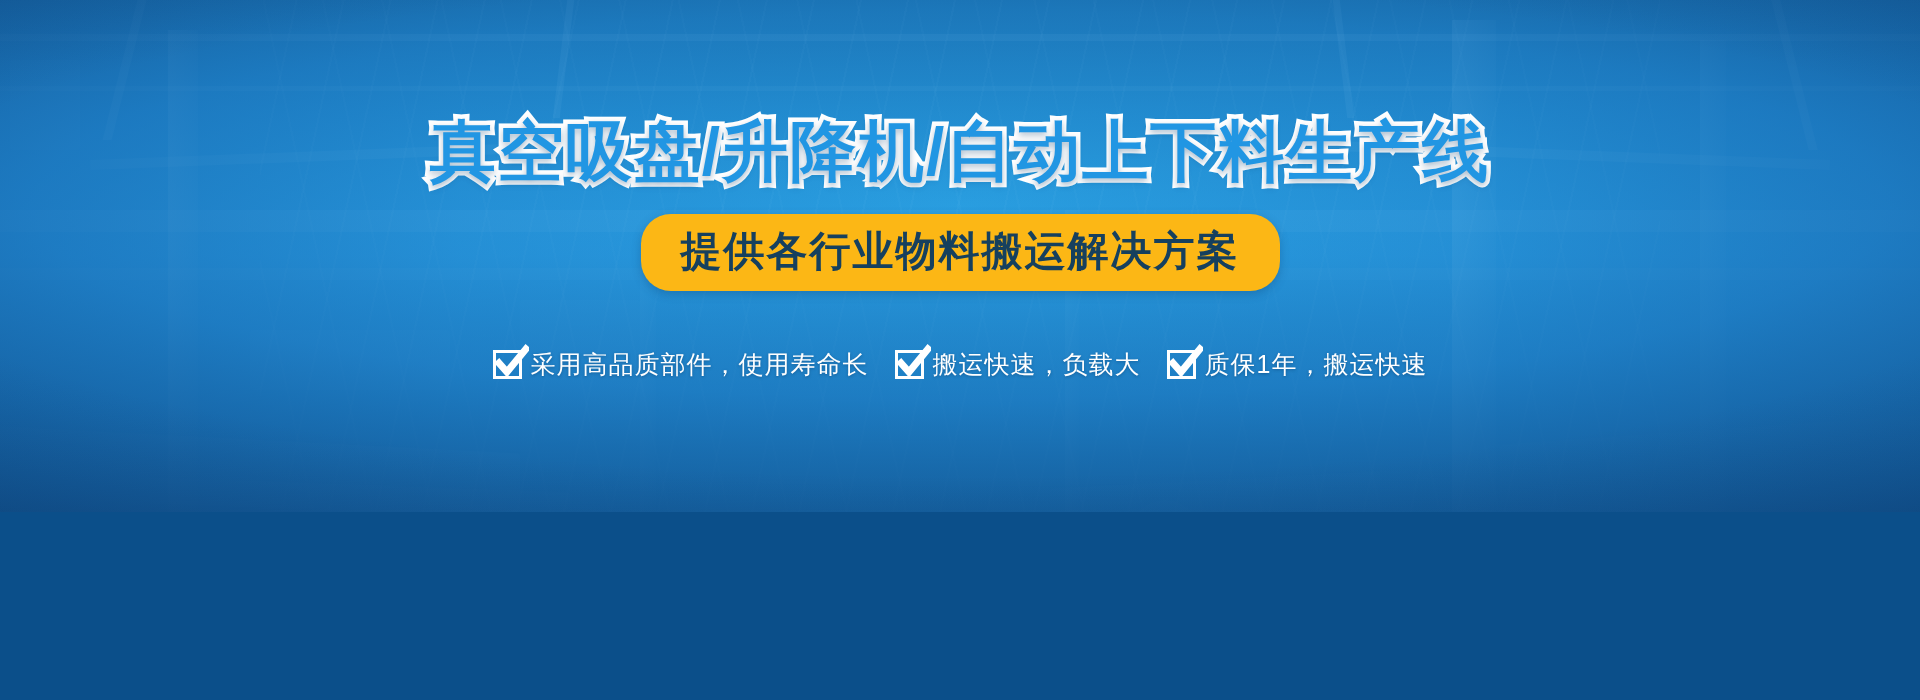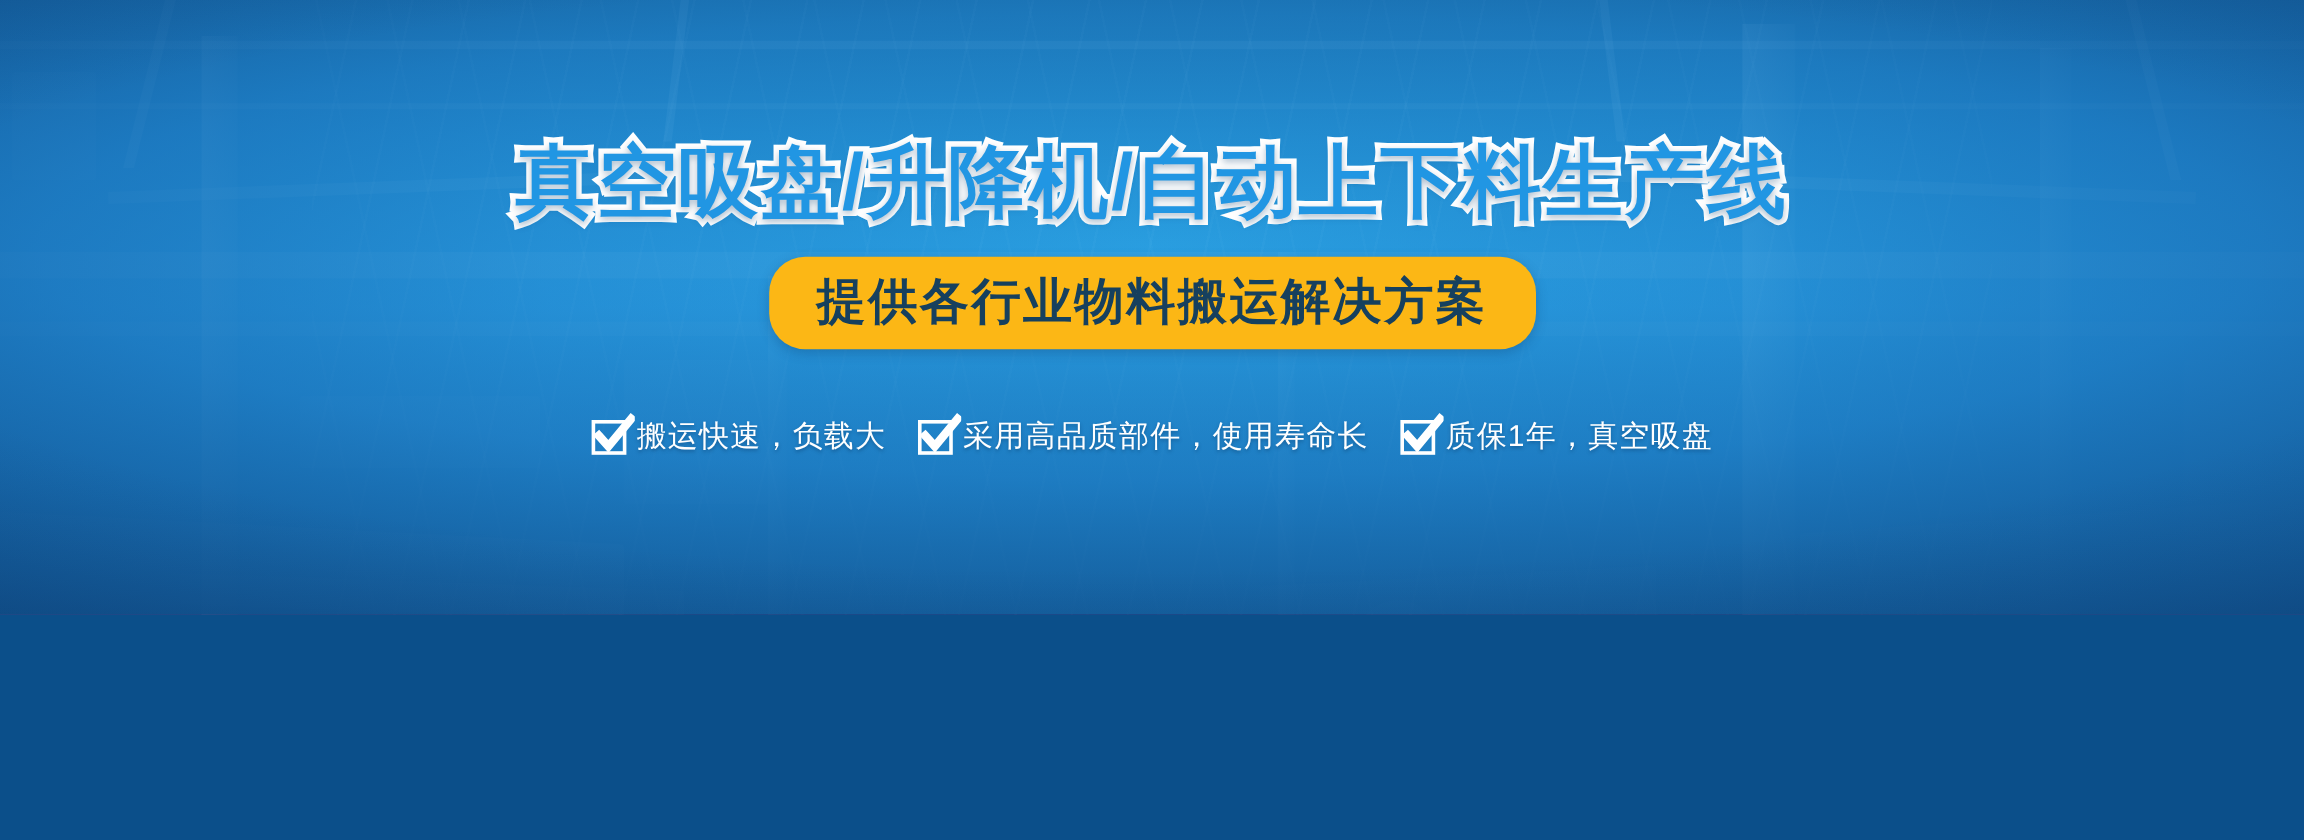--- a/index.html
+++ b/index.html
@@ -2,21 +2,21 @@
 <html><head>
 <meta charset="utf-8">
 <style>
   html,body{margin:0;padding:0;background:#0b4f8a;}
   body{font-family:"Liberation Sans","DejaVu Sans",sans-serif;}
 
   .banner{
     position:relative;
     width:1920px;height:512px;
     overflow:hidden;
-    background:#701a75;
+    background:#000000;
   }
 
   
   .photo{position:absolute;inset:0;overflow:hidden;}
 
   .photo-base{
     position:absolute;inset:0;
     background:
       linear-gradient(180deg,#15557f 0%,#1f76b4 22%,#2f93d8 50%,#1e6fa8 82%,#15547e 100%);
   }
@@ -158,36 +158,36 @@
     <div class="pill">提供各行业物料搬运解决方案</div>
 
     <div class="features">
 
       <div class="feature">
         <span class="check">
           <svg viewBox="0 0 36 36" aria-hidden="true">
             <path d="M6 19 L14 28 L33 5" fill="none" stroke="#ffffff" stroke-width="7" stroke-linecap="square" stroke-linejoin="miter"></path>
           </svg>
         </span>
+        <span class="feature-label">采用高品质部件，使用寿命长</span>
+      </div>
+
+      <div class="feature">
+        <span class="check">
+          <svg viewBox="0 0 36 36" aria-hidden="true">
+            <path d="M6 19 L14 28 L33 5" fill="none" stroke="#ffffff" stroke-width="7" stroke-linecap="square" stroke-linejoin="miter"></path>
+          </svg>
+        </span>
         <span class="feature-label">搬运快速，负载大</span>
       </div>
 
       <div class="feature">
         <span class="check">
           <svg viewBox="0 0 36 36" aria-hidden="true">
             <path d="M6 19 L14 28 L33 5" fill="none" stroke="#ffffff" stroke-width="7" stroke-linecap="square" stroke-linejoin="miter"></path>
           </svg>
         </span>
-        <span class="feature-label">采用高品质部件，使用寿命长</span>
-      </div>
-
-      <div class="feature">
-        <span class="check">
-          <svg viewBox="0 0 36 36" aria-hidden="true">
-            <path d="M6 19 L14 28 L33 5" fill="none" stroke="#ffffff" stroke-width="7" stroke-linecap="square" stroke-linejoin="miter"></path>
-          </svg>
-        </span>
-        <span class="feature-label">质保1年，真空吸盘</span>
+        <span class="feature-label">质保1年，搬运快速</span>
       </div>
 
     </div>
   </div>
 </div>
 
 </body></html>

